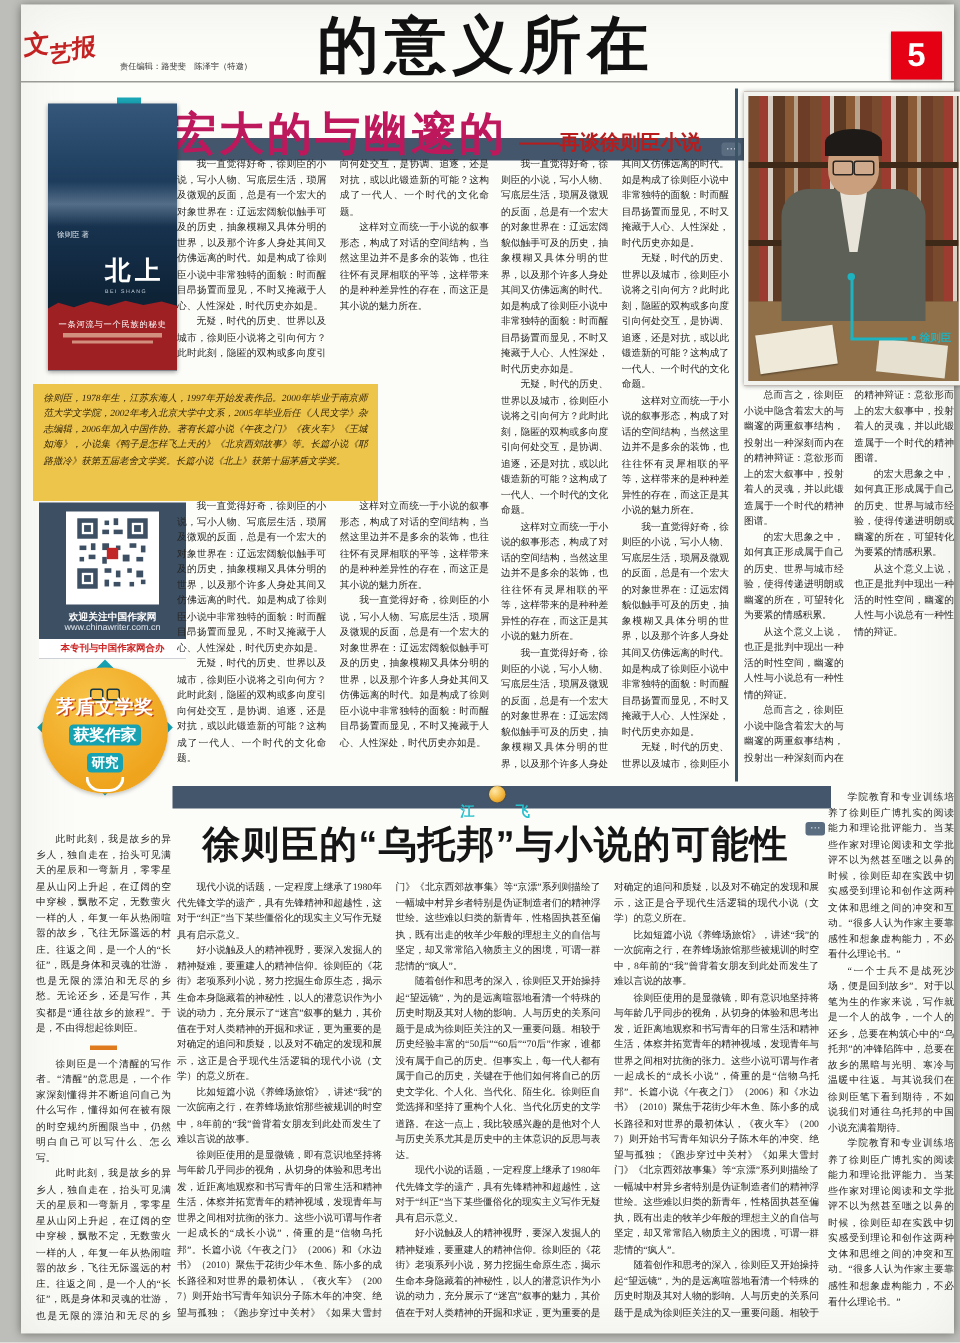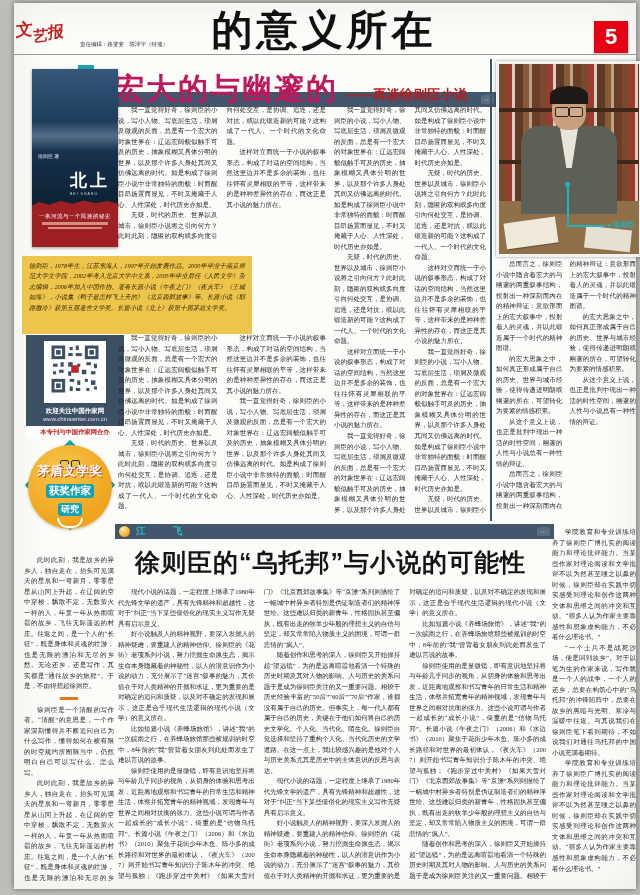--- a/index.html
+++ b/index.html
@@ -261,21 +261,21 @@
 
   <div class="abs cols c2" style="left:482px;top:256px;width:140px;height:260px;column-gap:7px;">
       <p class="para">总而言之，徐则臣小说中隐含着宏大的与幽邃的两重叙事结构，投射出一种深刻而内在的精神辩证：意欲形而上的宏大叙事中，投射着人的灵魂，并以此锻造属于一个时代的精神图谱。</p>
       <p class="para">的宏大思象之中，如何真正形成属于自己的历史、世界与城市经验，使得传递进明朗或幽邃的所在，可望转化为要紧的情感积累。</p>
       <p class="para">从这个意义上说，也正是批判中现出一种活的时性空间，幽邃的人性与小说总有一种性情的辩证。</p>
       <p class="para">总而言之，徐则臣小说中隐含着宏大的与幽邃的两重叙事结构，投射出一种深刻而内在的精神辩证：意欲形而上的宏大叙事中，投射着人的灵魂，并以此锻造属于一个时代的精神图谱。</p>
       <p class="para">的宏大思象之中，如何真正形成属于自己的历史、世界与城市经验，使得传递进明朗或幽邃的所在，可望转化为要紧的情感积累。</p>
       <p class="para">从这个意义上说，也正是批判中现出一种活的时性空间，幽邃的人性与小说总有一种性情的辩证。</p>
     </div>
 
-  <div class="abs secbar" style="left:101px;top:521px;width:431px;">
+  <div class="abs secbar" style="left:101px;top:521px;width:431px;flex-direction:column;">
     <span class="seal"></span>
     <span class="barname teal">江　飞</span>
     <span class="moredots">⋯</span>
   </div>
   <div class="abs h2main" style="left:101px;top:543px;width:431px;">徐则臣的“乌托邦”与小说的可能性</div>
   <div class="abs cols c3" style="left:104px;top:584px;width:428px;height:298px;">
       <p class="para">现代小说的话题，一定程度上继承了1980年代先锋文学的遗产，具有先锋精神和超越性，这对于“纠正”当下某些僵俗化的现实主义写作无疑具有启示意义。</p>
       <p class="para">好小说触及人的精神视野，要深入发掘人的精神疑难，要重建人的精神信仰。徐则臣的《花街》老项系列小说，努力挖掘生命原生态，揭示生命本身隐藏着的神秘性，以人的潜意识作为小说的动力，充分展示了“迷宫”叙事的魅力，其价值在于对人类精神的开掘和求证，更为重要的是对确定的追问和质疑，以及对不确定的发现和展示，这正是合乎现代生活逻辑的现代小说（文学）的意义所在。</p>
       <p class="para">比如短篇小说《养蜂场旅馆》，讲述“我”的一次皖南之行，在养蜂场旅馆那些被规训的时空中，8年前的“我”曾背着女朋友到此处而发生了难以言说的故事。</p>
       <p class="para">徐则臣使用的是显微镜，即有意识地坚持将与年龄几乎同步的视角，从切身的体验和思考出发，近距离地观察和书写青年的日常生活和精神生活，体察并拓宽青年的精神视域，发现青年与世界之间相对抗衡的张力。这些小说可谓与作者一起成长的“成长小说”，倚重的是“信物乌托邦”。长篇小说《午夜之门》（2006）和《水边书》（2010）聚焦于花街少年木鱼、陈小多的成长路径和对世界的最初体认，《夜火车》（2007）则开始书写青年知识分子陈木年的冲突、绝望与孤独；《跑步穿过中关村》《如果大雪封门》《北京西郊故事集》等“京漂”系列则描绘了一幅城中村异乡者特别是伪证制造者们的精神浮世绘。这些难以归类的新青年，性格固执甚至偏执，既有出走的牧羊少年般的理想主义的自信与坚定，却又常常陷入物质主义的困境，可谓一群悲情的“疯人”。</p>

